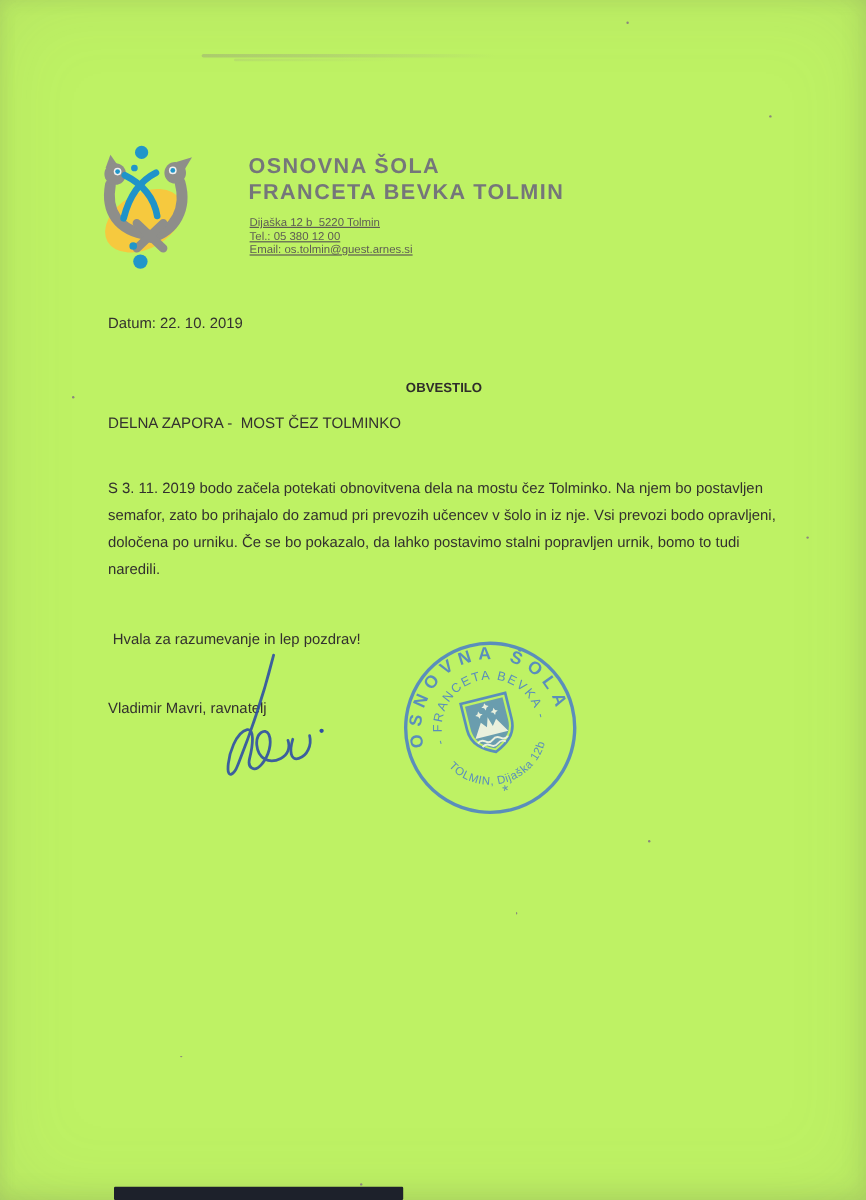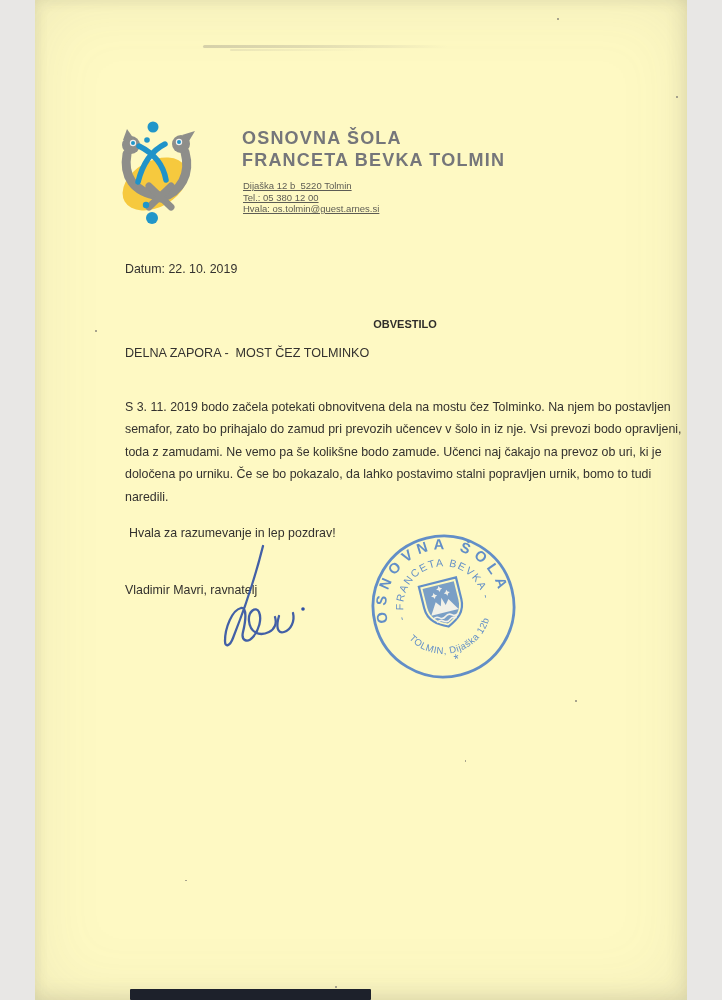--- a/index.html
+++ b/index.html
@@ -1,18 +1,18 @@
 <!DOCTYPE html>
 <html><head>
 <meta charset="utf-8">
 <style>
   html,body{margin:0;padding:0;background:#e8e7e5;}
   .paper{
-    position:relative;width:652px;height:1000px;margin:0 auto;
-    background:#fef9c3;overflow:hidden;
+    position:relative;width:722px;height:1000px;margin:0 auto;
+    background:#bef264;overflow:hidden;
     font-family:"Liberation Sans",sans-serif;color:#333130;
     box-shadow:inset 0 0 70px rgba(110,105,95,.10),
                inset -4px -6px 18px rgba(100,95,85,.14),
                inset 3px 3px 12px rgba(120,115,105,.07);
   }
   .abs{position:absolute;}
   
   .school-name{left:207px;top:127px;font-size:18px;font-weight:bold;color:#75767a;
     letter-spacing:1.2px;line-height:22px;}
   .school-address{left:208px;top:180px;font-size:9.5px;color:#5d5c54;line-height:11.5px;text-decoration:underline;}
@@ -72,31 +72,30 @@
     <circle cx="33" cy="104" r="6" fill="#2196c9"></circle>
   </svg>
 
   <div class="abs school-name">
     <div>OSNOVNA ŠOLA</div>
     <div>FRANCETA BEVKA TOLMIN</div>
   </div>
   <div class="abs school-address">
     <div>Dijaška 12 b &nbsp;5220 Tolmin</div>
     <div>Tel.: 05 380 12 00</div>
-    <div>Hvala: os.tolmin@guest.arnes.si</div>
+    <div>Email: os.tolmin@guest.arnes.si</div>
   </div>
 
   <div class="abs date-line">Datum: 22. 10. 2019</div>
   <div class="abs doc-title">OBVESTILO</div>
   <div class="abs doc-subtitle">DELNA ZAPORA - &nbsp;MOST ČEZ TOLMINKO</div>
 
   <div class="abs body-text">
     <div>S 3. 11. 2019 bodo začela potekati obnovitvena dela na mostu čez Tolminko. Na njem bo postavljen</div>
     <div>semafor, zato bo prihajalo do zamud pri prevozih učencev v šolo in iz nje. Vsi prevozi bodo opravljeni,</div>
-    <div>toda z zamudami. Ne vemo pa še kolikšne bodo zamude. Učenci naj čakajo na prevoz ob uri, ki je</div>
     <div>določena po urniku. Če se bo pokazalo, da lahko postavimo stalni popravljen urnik, bomo to tudi</div>
     <div>naredili.</div>
   </div>
 
   <div class="abs closing">Hvala za razumevanje in lep pozdrav!</div>
   <div class="abs signatory">Vladimir Mavri, ravnatelj</div>
 
   <svg class="abs" style="left:150px;top:538px;" width="135" height="125" viewBox="0 0 135 125">
     <g stroke="#2e4fa3" stroke-width="2.3" fill="none" stroke-linecap="round" opacity="0.9">
       <path d="M 78,8 C 70,40 58,75 48,100 C 45,108 40,110 40,103 C 40,90 47,72 56,70 C 62,69 61,82 58,94 C 56,102 62,106 68,99 C 74,92 77,81 74,74 C 71,68 63,73 64,83 C 65,94 74,99 84,94 C 90,91 92,85 90,79"></path>

